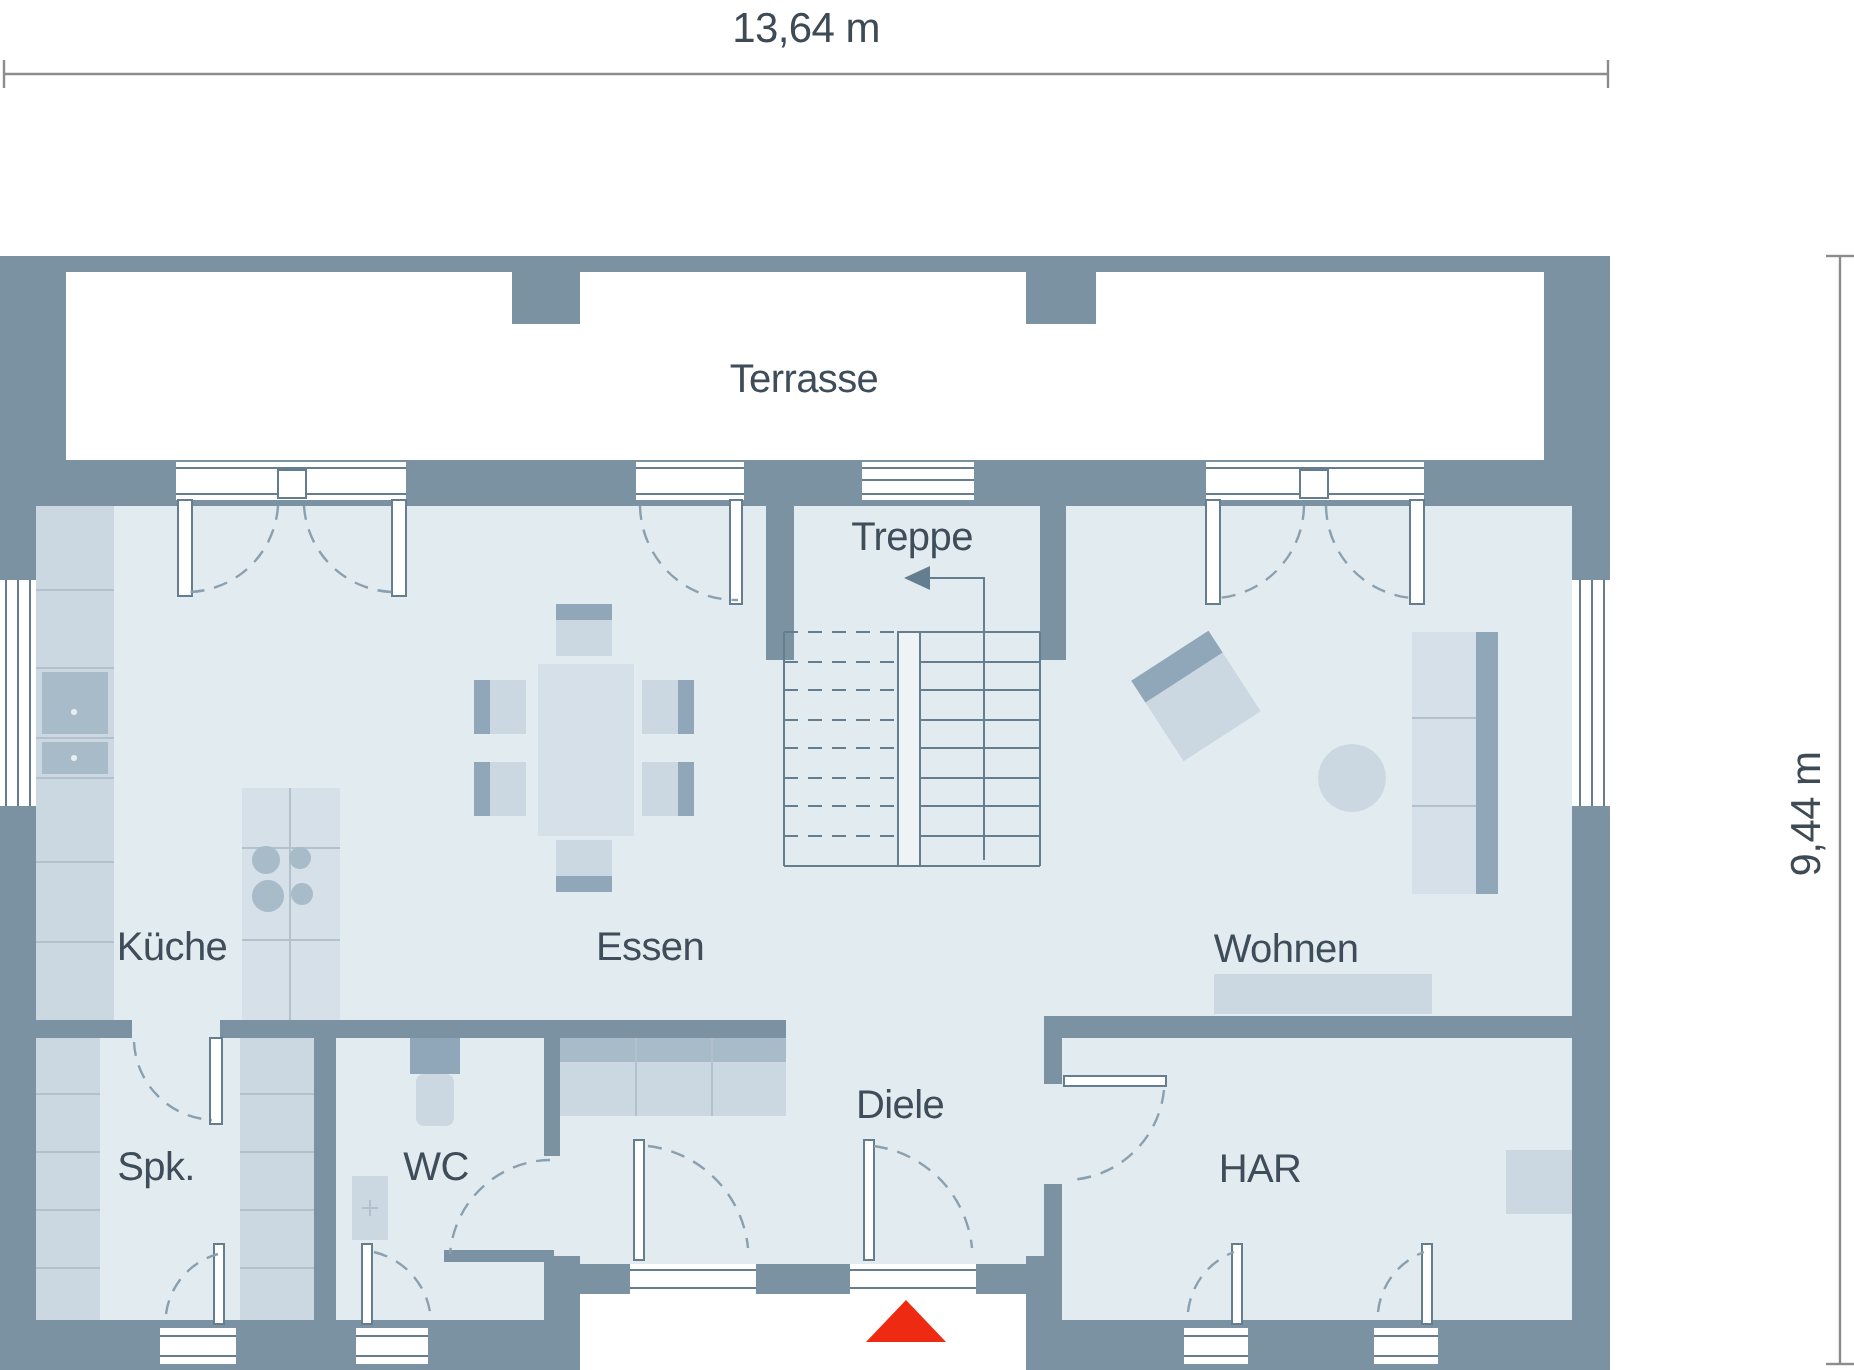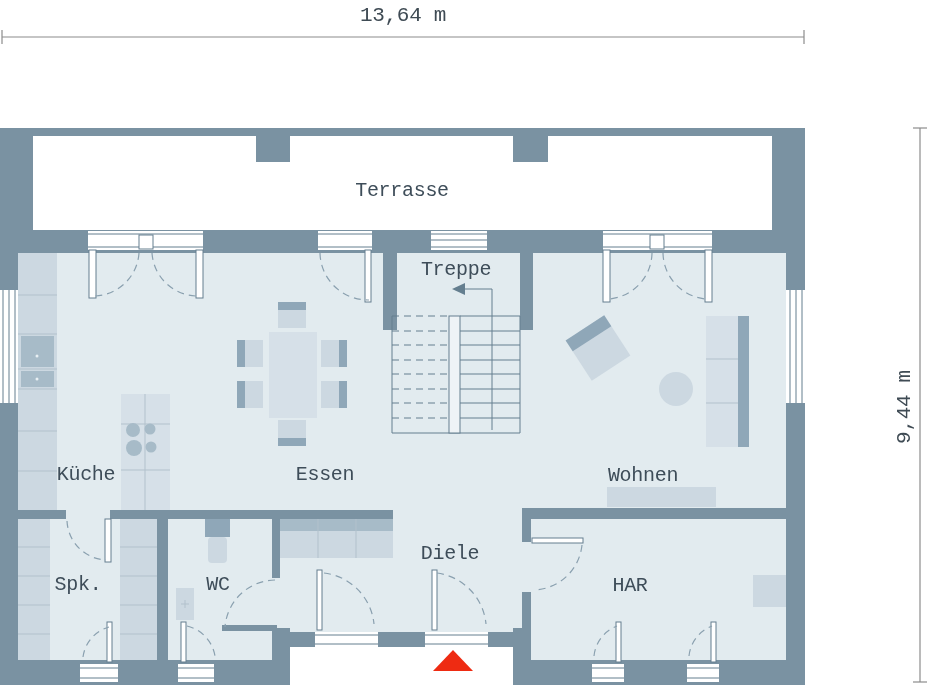--- a/index.html
+++ b/index.html
@@ -1,17 +1,17 @@
 <!DOCTYPE html>
 <html><head>
 <meta charset="utf-8">
 <style>
   html,body{margin:0;padding:0;background:#fff;}
   #plan-wrap{position:relative;width:927px;height:685px;background:#fff;overflow:hidden;
-             font-family:Liberation Mono, monospace;}
+             font-family:Liberation Sans, sans-serif;}
   svg{position:absolute;left:0;top:0;}
   .wall{fill:#7a92a2;}
   .floor{fill:#e2ebef;}
   .white{fill:#ffffff;}
   .furn{fill:#ccd8e1;}
   .furnL{fill:#d6e0e8;}
   .fdark{fill:#8fa7b8;}
   .appl{fill:#a7bbc8;}
   .ln{stroke:#647e8f;stroke-width:1;fill:none;}
   .divln{stroke:#b2c1cc;stroke-width:1;}

